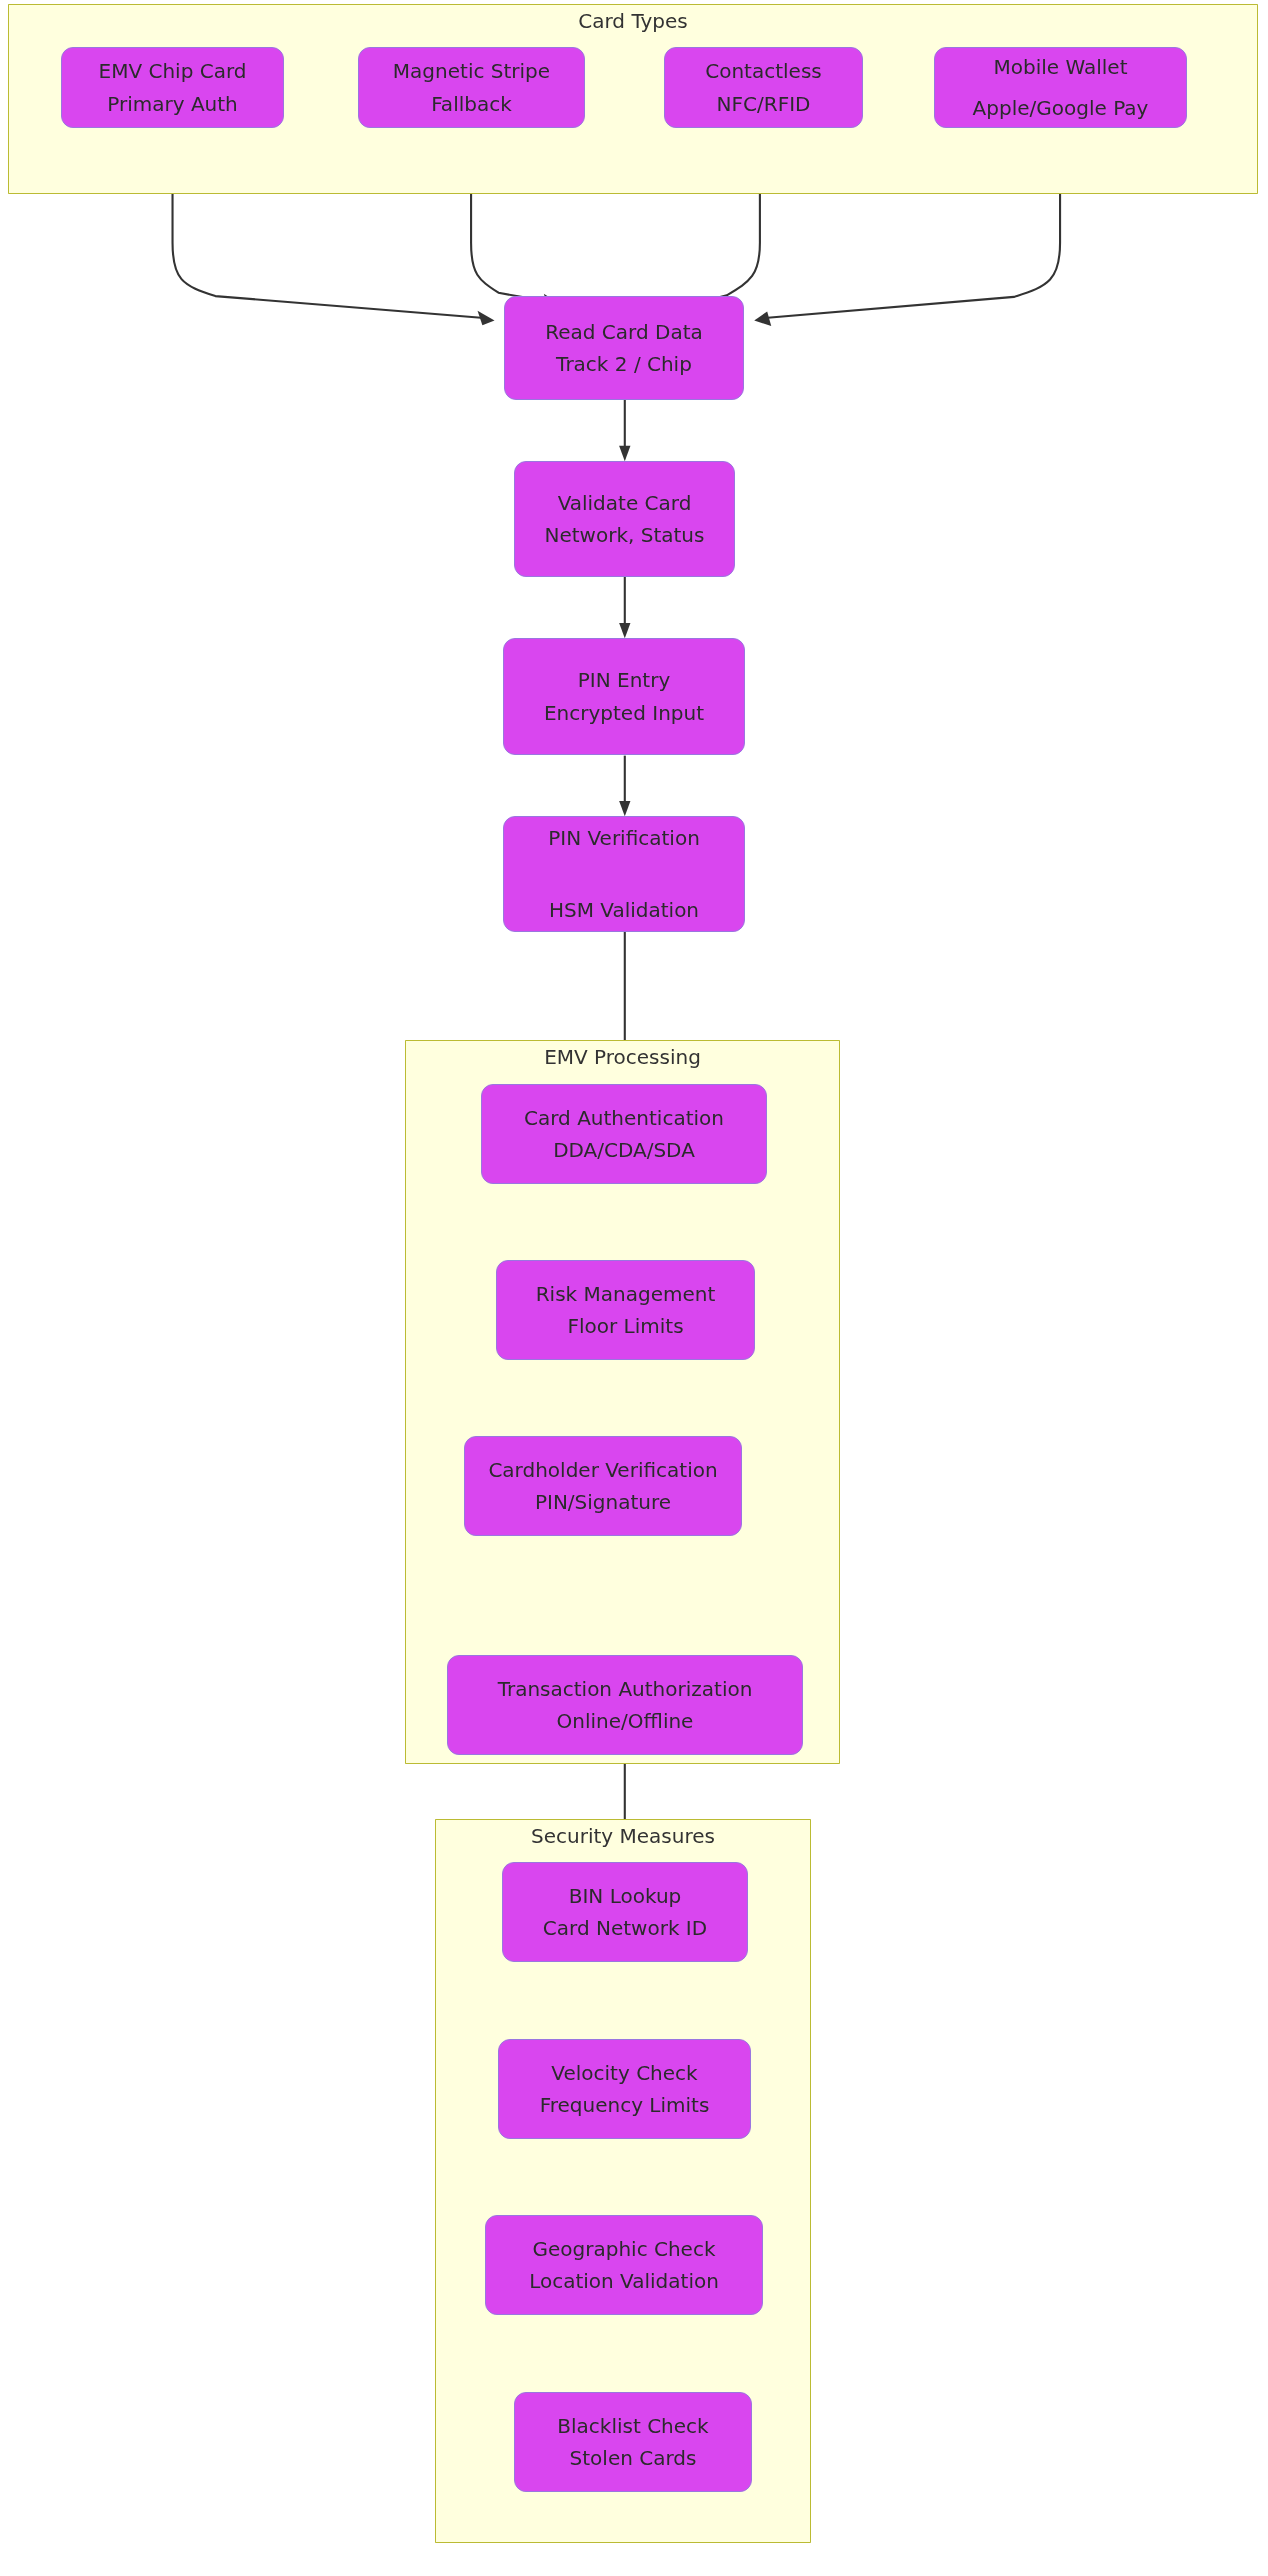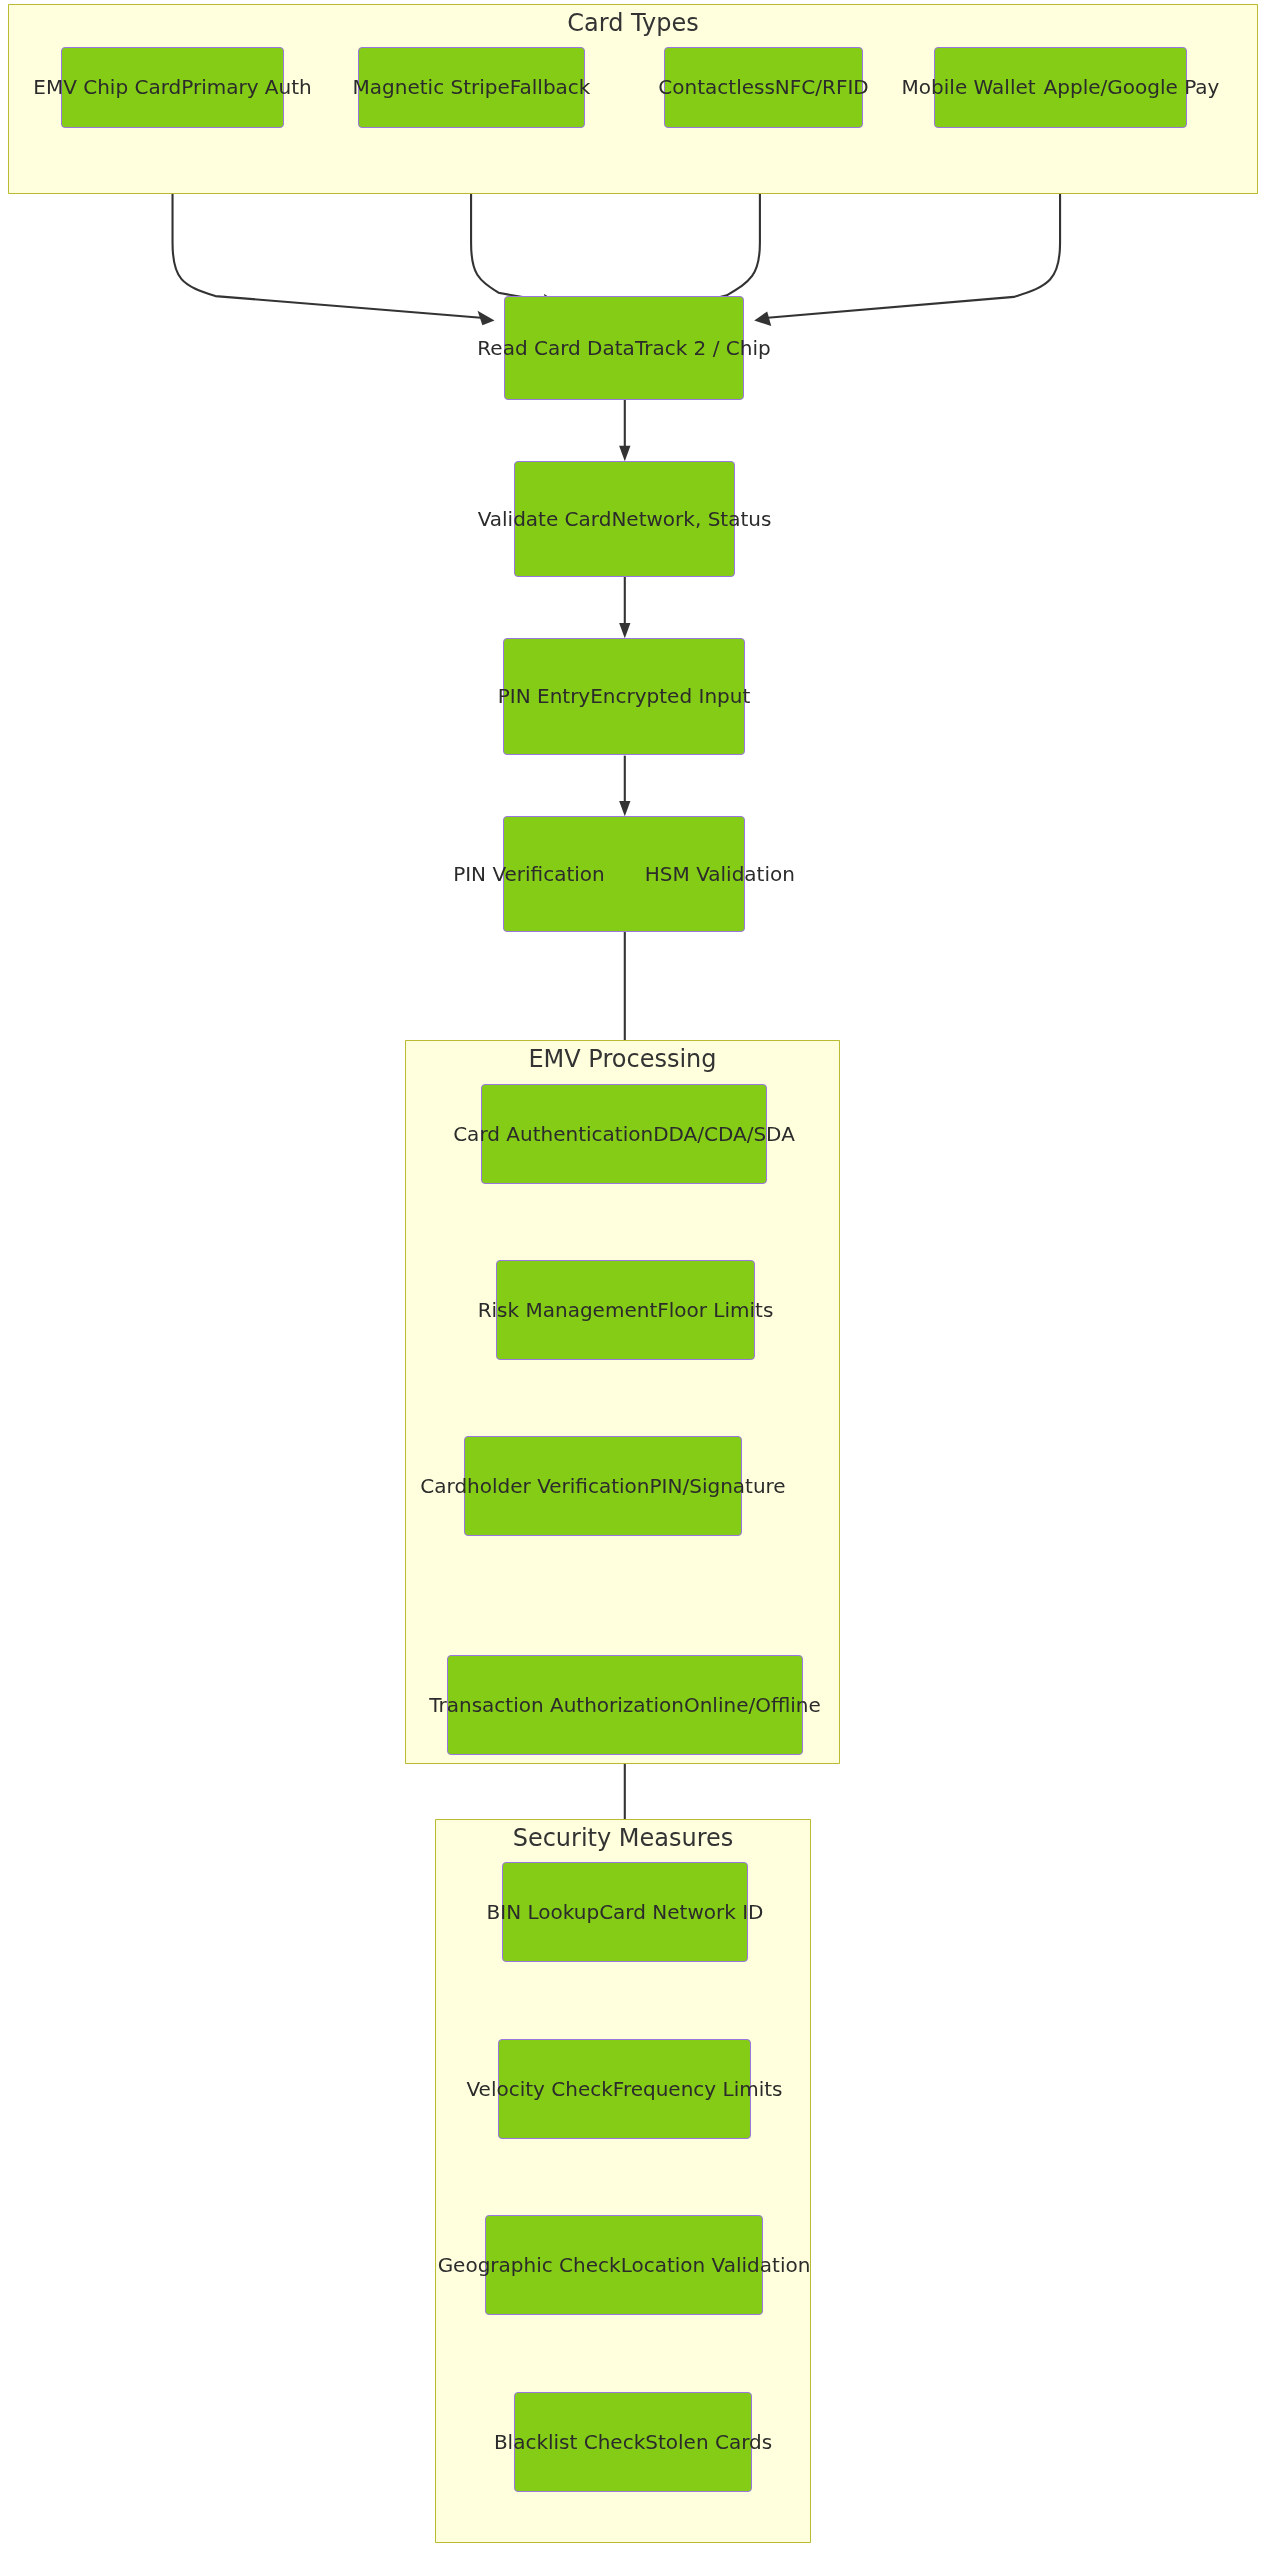--- a/index.html
+++ b/index.html
@@ -25,41 +25,41 @@
     border: 1.6px solid #bbbb33;
     box-sizing: border-box;
     border-radius: 0.8px;
   }
   .cluster-label {
     position: absolute;
     top: 4.9px;
     left: 0;
     width: 100%;
     text-align: center;
-    font-size: 24px;
+    font-size: 20px;
     color: #333333;
     line-height: 1.1;
     white-space: nowrap;
     pointer-events: none;
   }
   
   .node {
     position: absolute;
-    background: #84cc16;
+    background: #d946ef;
     border: 1.6px solid #9a76e0;
     box-sizing: border-box;
     display: flex;
-    flex-direction: row;
+    flex-direction: column;
     align-items: center;
     justify-content: center;
     color: #2b2b2b;
     font-size: 20px;
     line-height: 1.62;
     text-align: center;
-    border-radius: 4px;
+    border-radius: 12px;
   }
   .node .l1, .node .l2 { display: block; white-space: nowrap; }
   
   #edges {
     position: absolute;
     top: 0; left: 0;
     width: 1269px;
     height: 2576px;
     pointer-events: none;
   }

